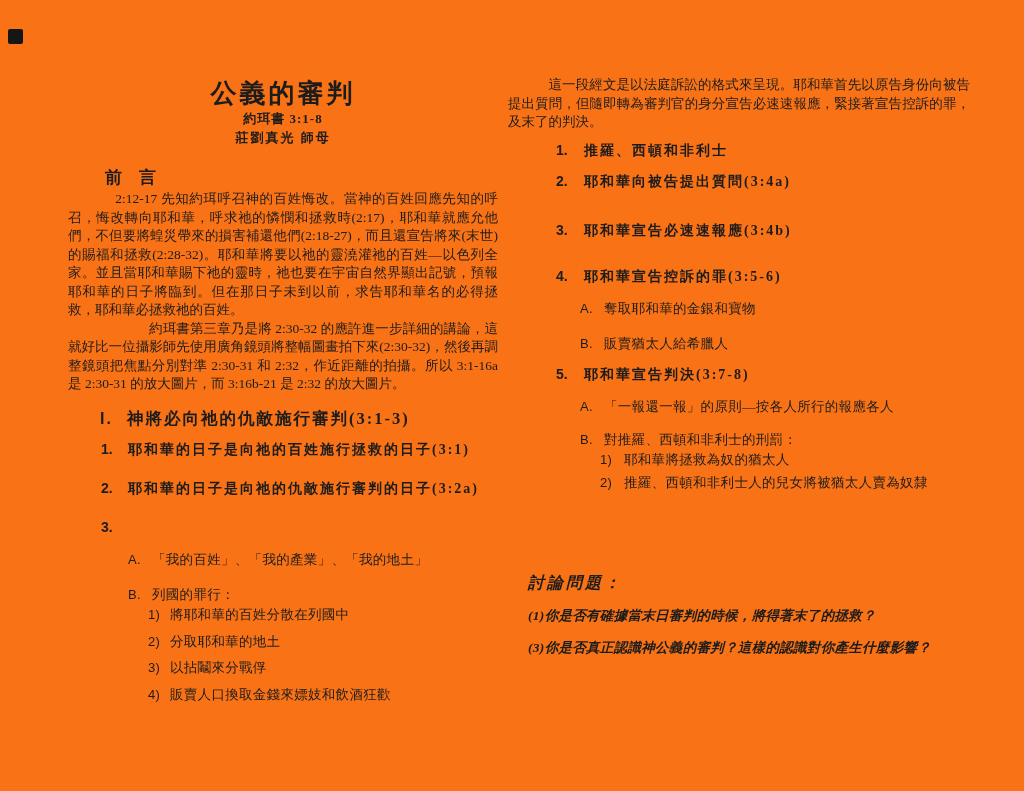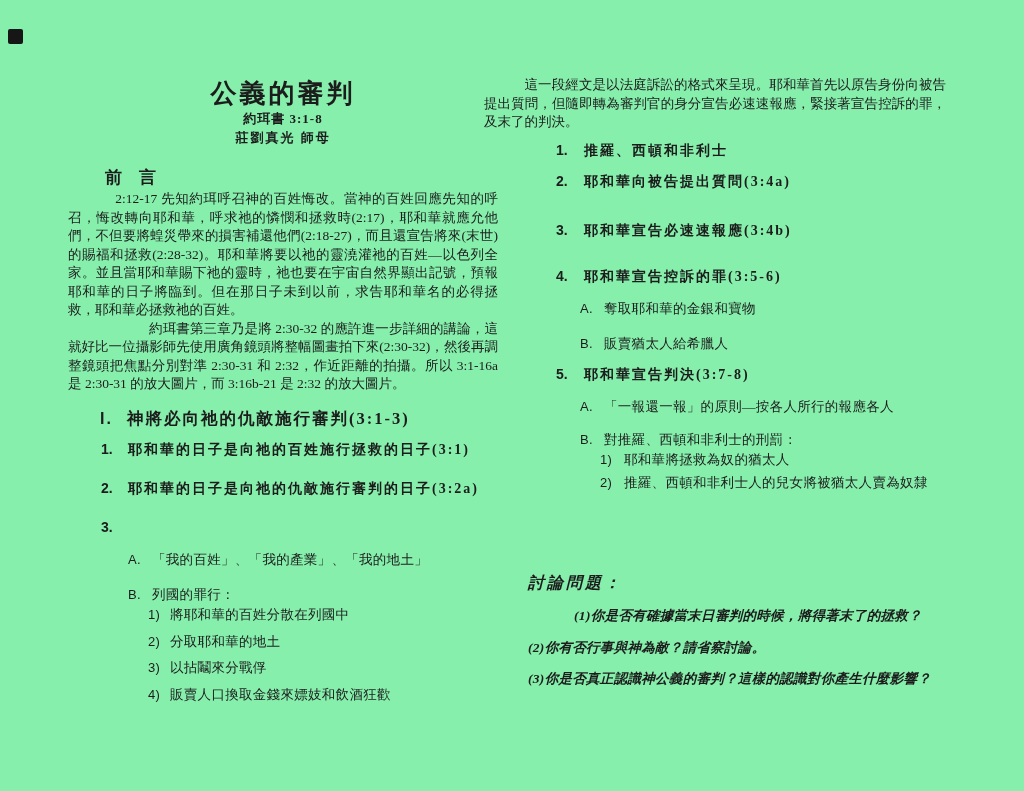--- a/index.html
+++ b/index.html
@@ -1,20 +1,20 @@
 <!DOCTYPE html>
 <html><head>
 <meta charset="utf-8">
 <style>
   html, body { margin: 0; padding: 0; background: #ffffff; }
   .page {
     position: relative;
     width: 1024px;
     height: 791px;
-    background: #86efac;
+    background: #f97316;
     color: #1c1c1c;
     font-family: "Liberation Serif", "DejaVu Serif", serif;
     overflow: hidden;
   }
   .corner-mark {
     position: absolute;
     left: 8px; top: 29px;
     width: 15px; height: 15px;
     background: #161616;
     border-radius: 2px;
@@ -65,21 +65,21 @@
     line-height: 18.5px;
     text-align: justify;
     margin: 0;
   }
   .indent-1 { text-indent: 3.5em; }
   .indent-2 { text-indent: 6em; }
   .indent-3 { text-indent: 3em; }
 
   
   .left-outline  { position: absolute; left: 68px;  top: 408px; width: 432px; }
-  .right-para    { position: absolute; left: 484px; top: 76px;  width: 462px; }
+  .right-para    { position: absolute; left: 508px; top: 76px;  width: 462px; }
   .right-outline { position: absolute; left: 508px; top: 141px; width: 462px; }
 
   .orow { display: flex; align-items: baseline; }
   .num {
     flex: 0 0 auto;
     font-family: "Liberation Sans", "DejaVu Sans", sans-serif;
     font-weight: bold;
   }
   .kai {
     font-weight: bold;
@@ -124,21 +124,21 @@
   .r-lvl3 .num { width: 24px; }
 
   
   .mt2  { margin-top: 2px; }
   .mt4  { margin-top: 4px; }
   .mt8  { margin-top: 8px; }
   .mt10 { margin-top: 10px; }
   .mt12 { margin-top: 12px; }
   .mt14 { margin-top: 14px; }
   .mt16 { margin-top: 16px; }
-  .mt18 { margin-top: 18px; text-align: center; }
+  .mt18 { margin-top: 18px; }
   .mt20 { margin-top: 20px; }
   .mt27 { margin-top: 27px; }
   .mt30 { margin-top: 30px; }
 
   
   .discussion {
     position: absolute;
     left: 528px; top: 572px; width: 440px;
   }
   .discussion-heading {
@@ -273,17 +273,16 @@
     </div>
     <div class="orow plain r-lvl3 mt4">
       <span class="num">2)</span>
       <span>推羅、西頓和非利士人的兒女將被猶太人賣為奴隸</span>
     </div>
   </div>
 
   <div class="discussion">
     <div class="discussion-heading">討論問題：</div>
     <div class="question mt18">(1)你是否有確據當末日審判的時候，將得著末了的拯救？</div>
-    <div class="question">(2)你有否行事與神為敵？請省察討論。</div>
     <div class="question">(3)你是否真正認識神公義的審判？這樣的認識對你產生什麼影響？</div>
   </div>
 
 </div>
 
 </body></html>

